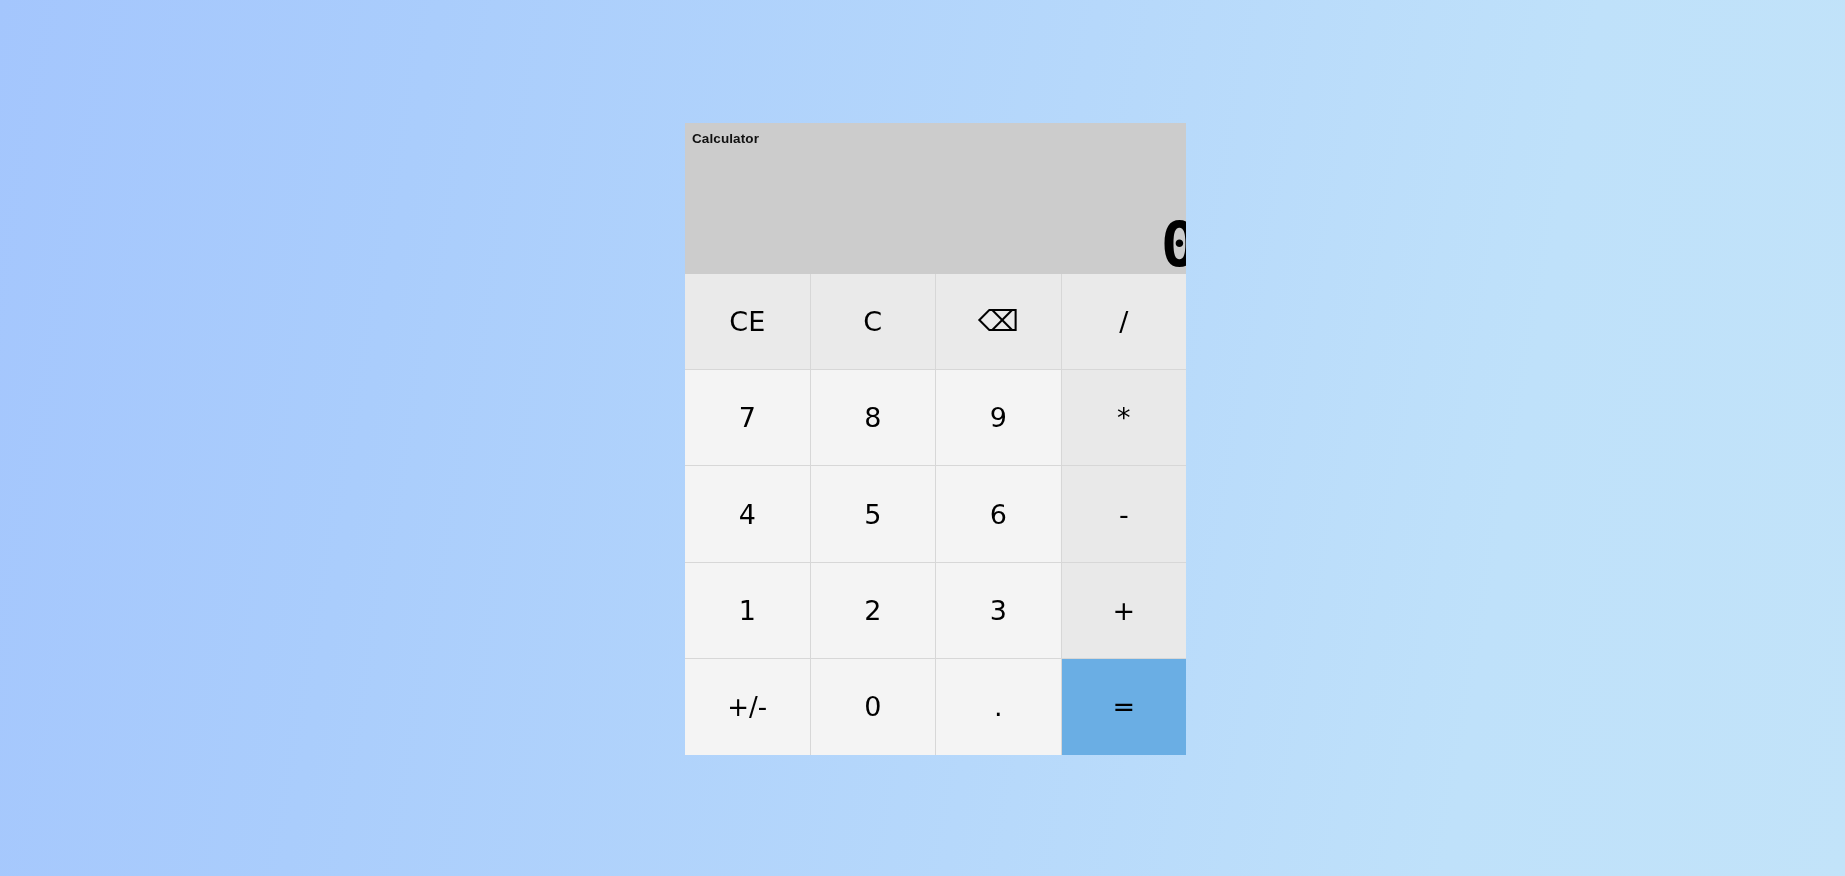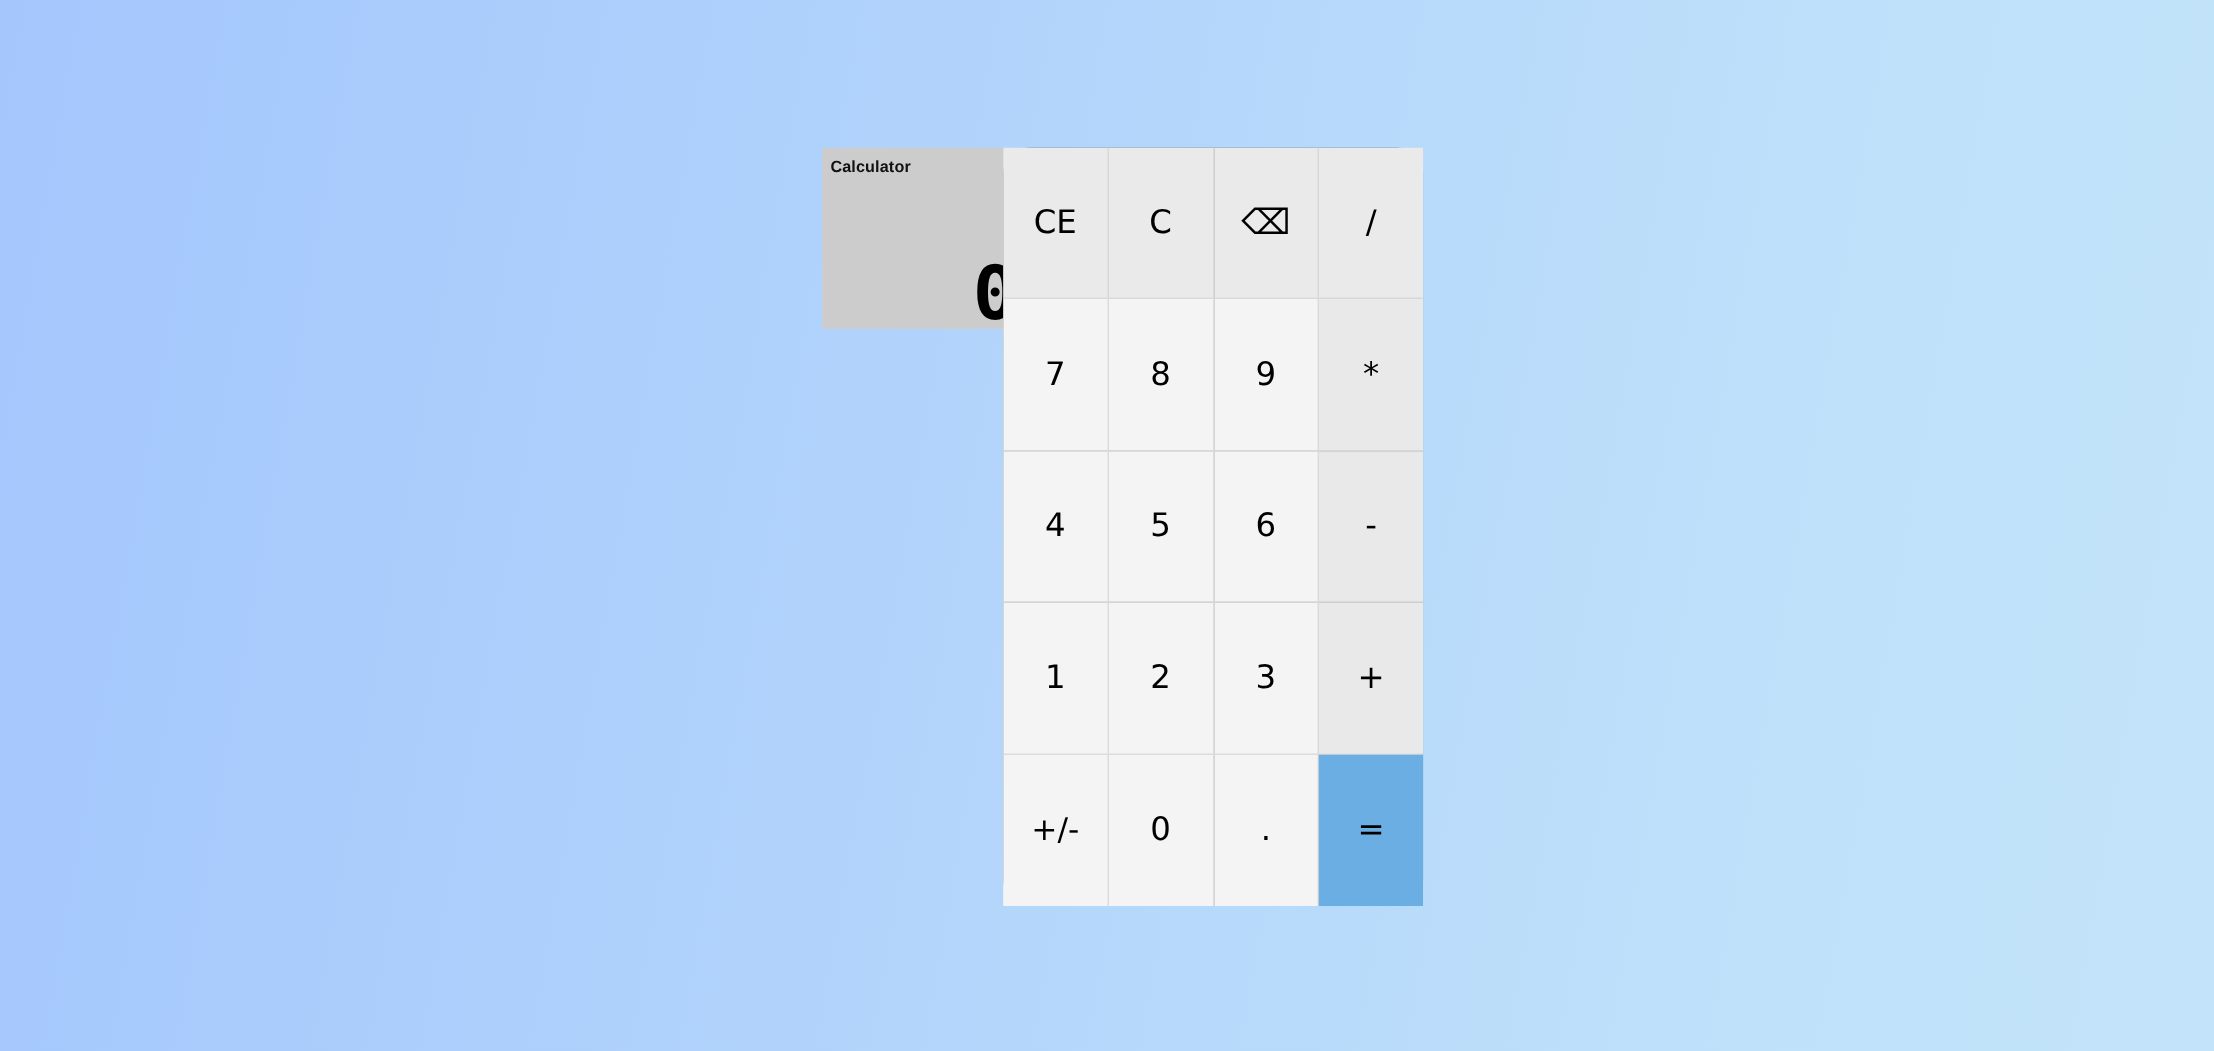--- a/index.html
+++ b/index.html
@@ -16,20 +16,21 @@
 
   
   #calculator-window {
     position: absolute;
     left: 685px;
     top: 123px;
     width: 501px;
     height: 632px;
     box-sizing: border-box;
     display: flex;
+    flex-direction: column;
     overflow: hidden;
   }
 
   
   #display-header {
     position: relative;
     height: 151px;
     flex: 0 0 151px;
     background: #cccccc;
     box-sizing: border-box;
@@ -65,21 +66,21 @@
     letter-spacing: 0px;
     margin-right: -12px;
     white-space: nowrap;
   }
 
   
   #keypad {
     flex: 1 1 auto;
     display: flex;
     flex-direction: column;
-    background: #404040;
+    background: #22c55e;
     border-radius: 22px;
   }
   .keypad-row {
     display: flex;
     flex: 1 1 0;
     min-height: 0;
   }
   .key {
     flex: 1 1 0;
     min-width: 0;

